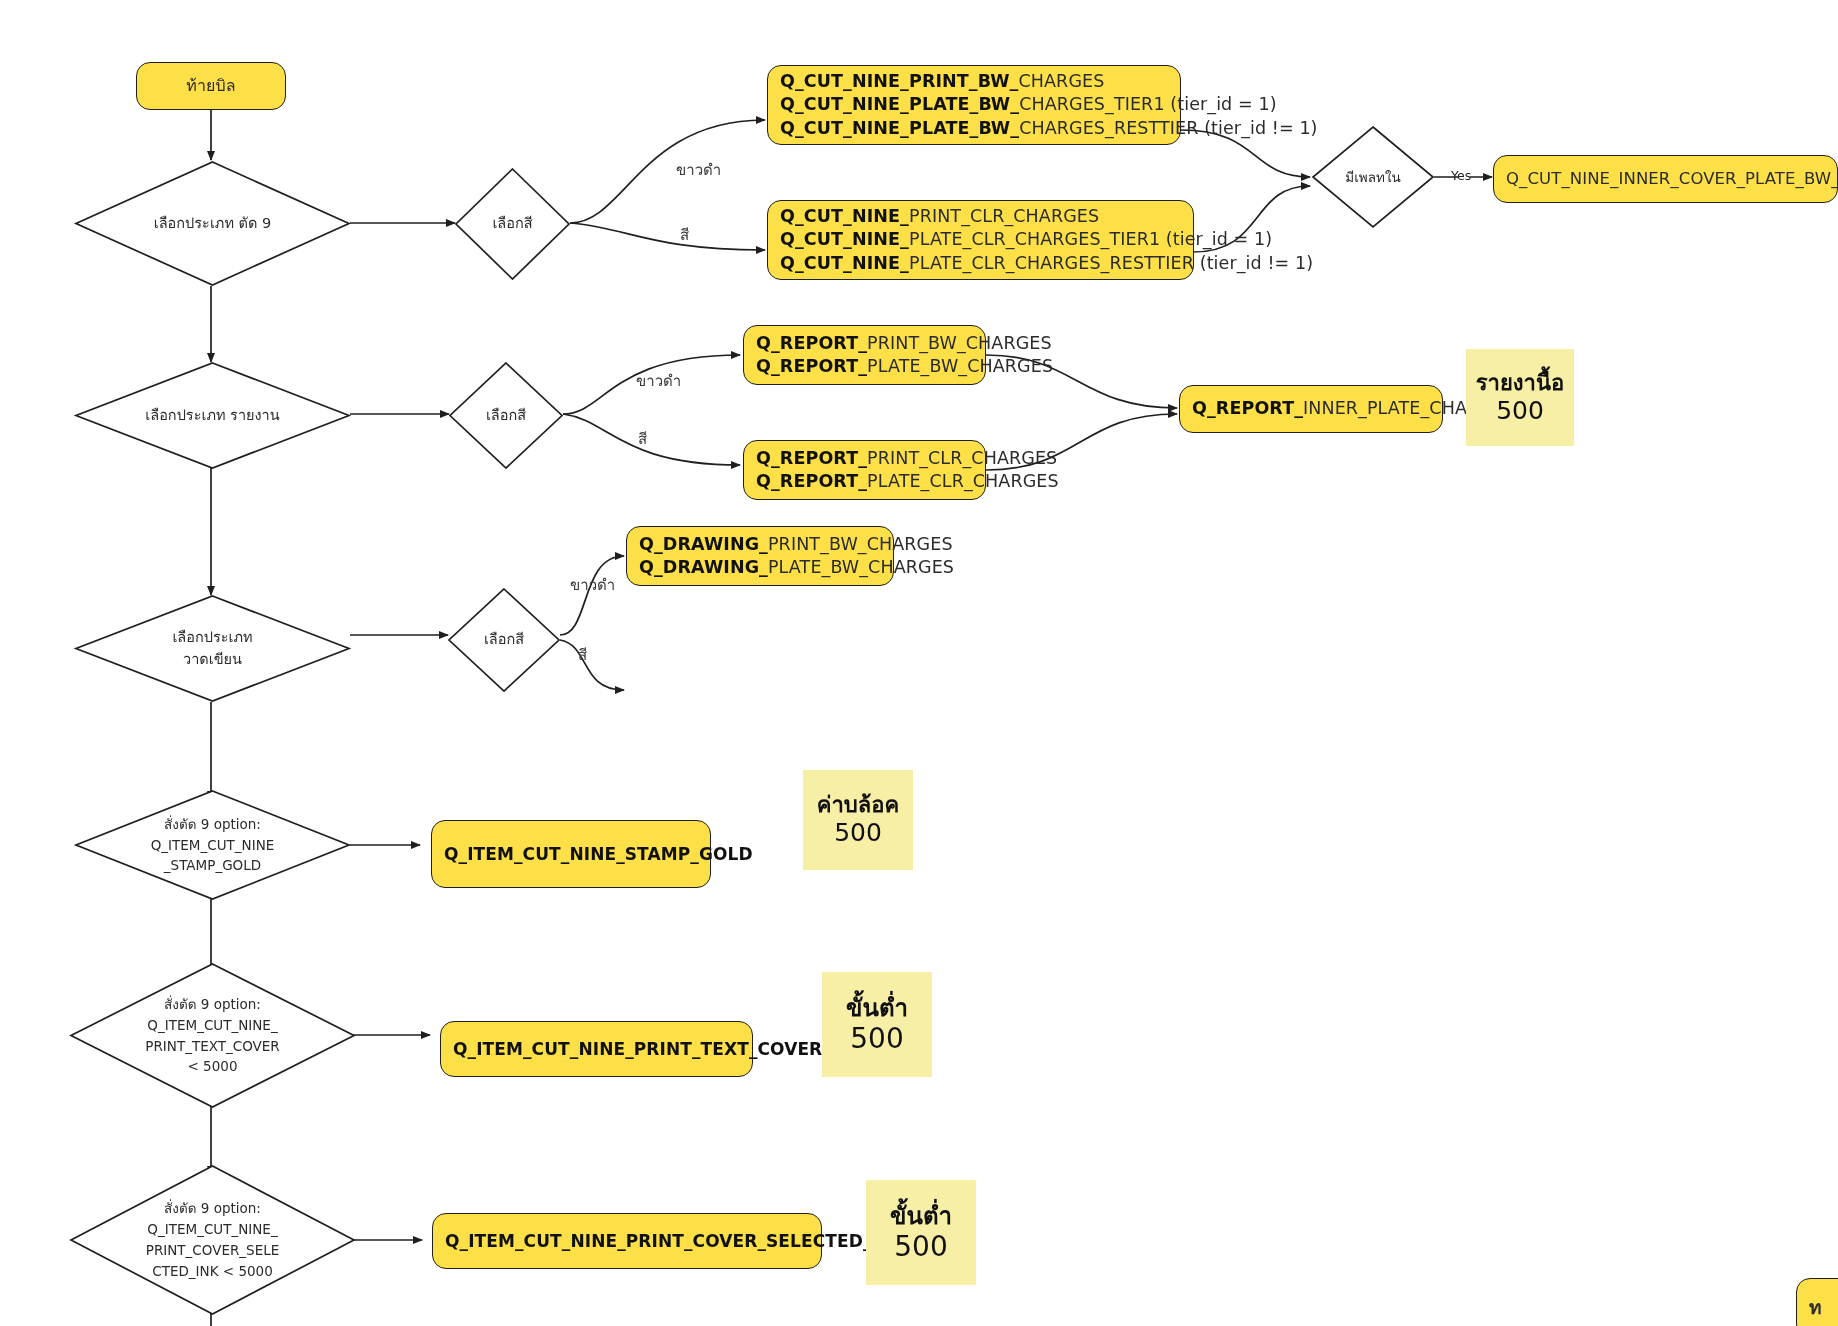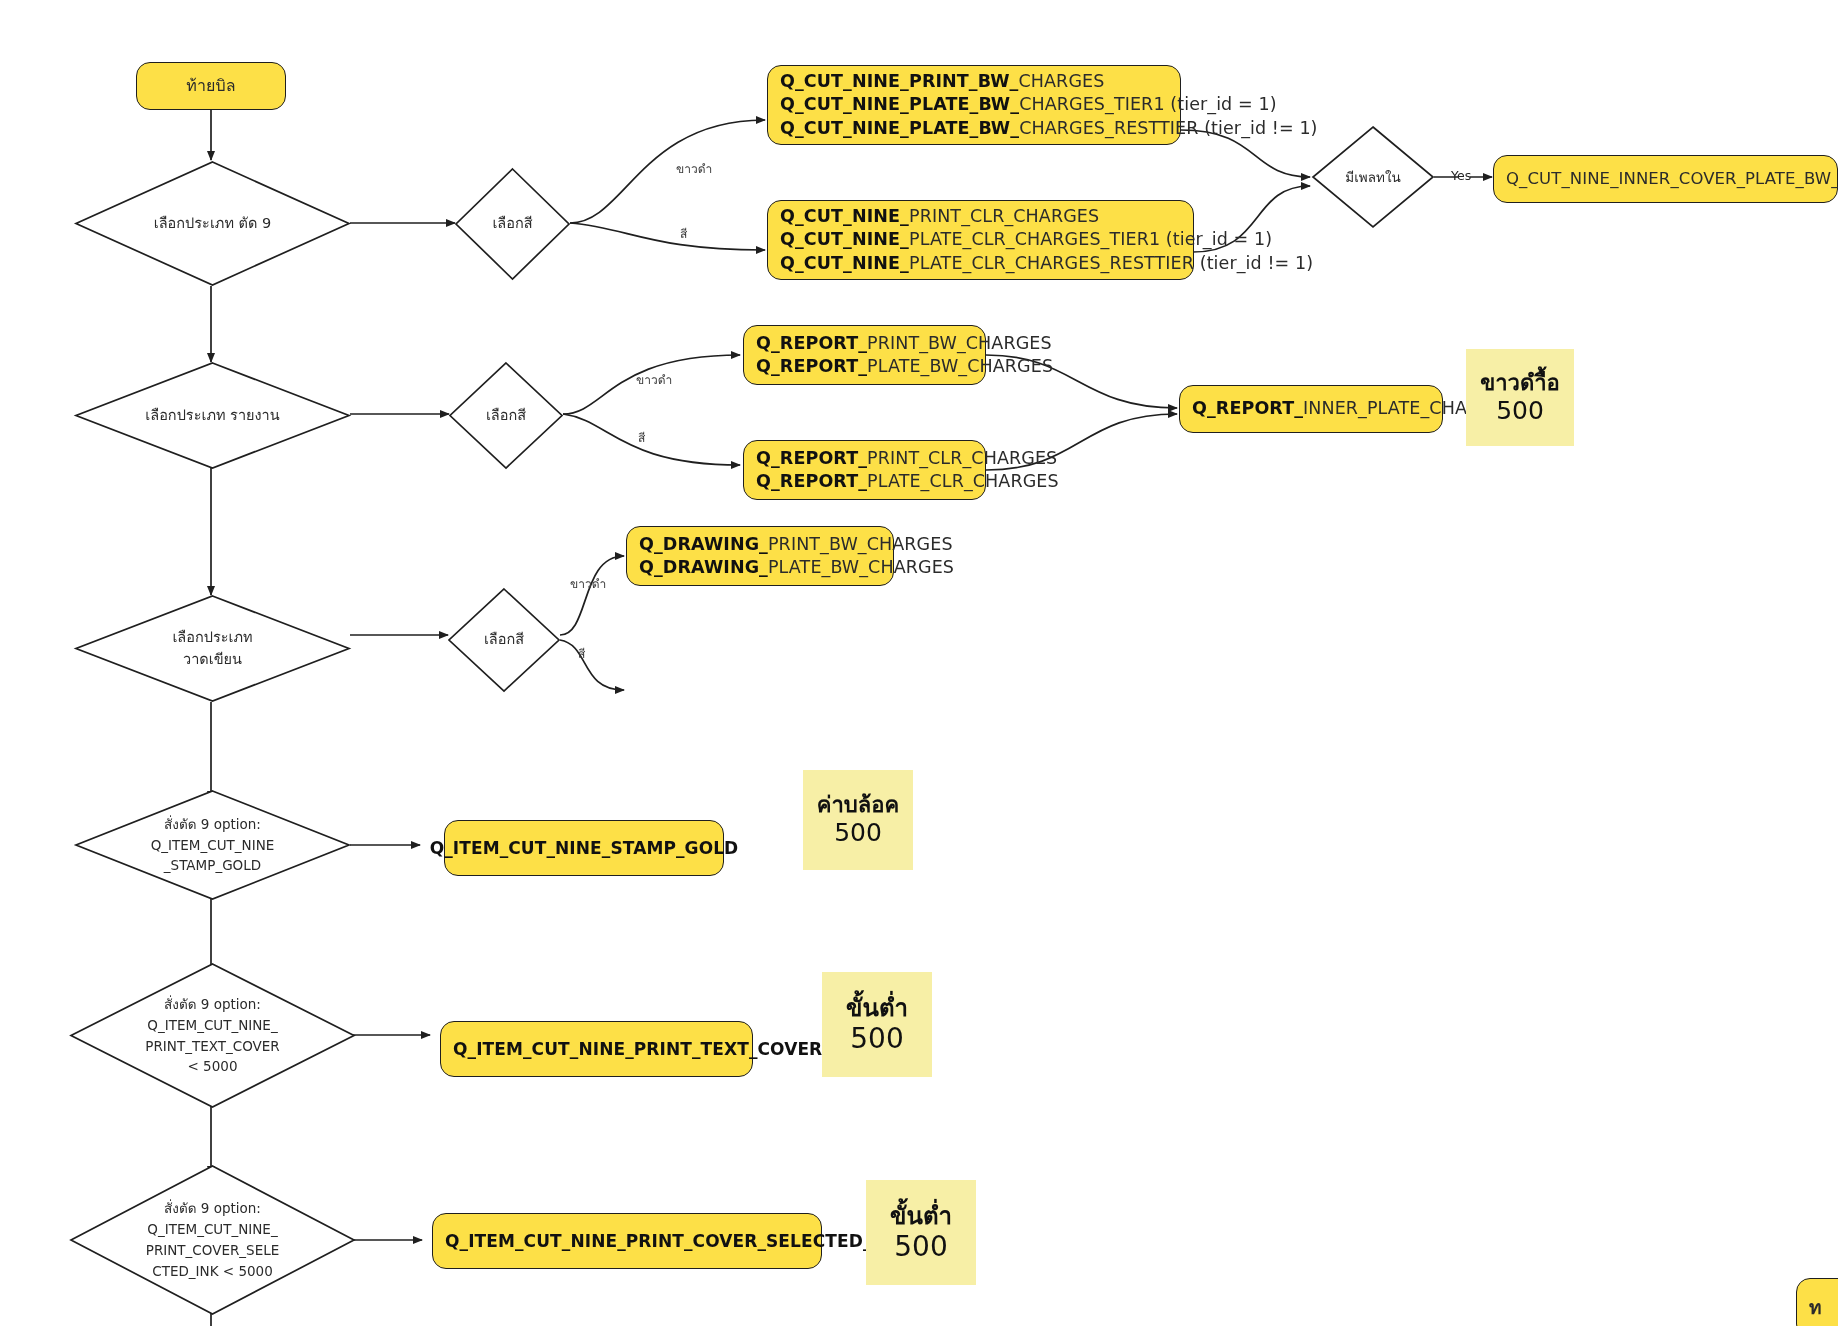--- a/index.html
+++ b/index.html
@@ -43,21 +43,21 @@
     line-height:1.18;color:#111;
   }
   .note .t1{font-weight:700;}
   .note .t2{font-weight:400;}
 
   
   .elabel{
     position:absolute;font-size:11px;color:#3a3a3a;white-space:nowrap;
     background:transparent;line-height:1;
   }
-  .elabel.tiny{font-size:12px;}
+  .elabel.tiny{font-size:15px;}
   .elabel.yes{font-size:12.5px;color:#222;}
 </style>
 </head>
 <body>
 
 <div id="canvas">
 
   <svg class="edges" viewBox="0 0 1838 1326">
     <defs>
       <marker id="ah" markerWidth="10" markerHeight="8" refX="9" refY="4" orient="auto" markerUnits="userSpaceOnUse">
@@ -186,21 +186,21 @@
   <div class="node rbox" style="left:743px;top:440px;width:243px;height:60px;">
     <div class="ln"><b>Q_REPORT_</b><span>PRINT_CLR_CHARGES</span></div>
     <div class="ln"><b>Q_REPORT_</b><span>PLATE_CLR_CHARGES</span></div>
   </div>
 
   <div class="node rbox" style="left:1179px;top:385px;width:264px;height:48px;">
     <div class="ln"><b>Q_REPORT_</b><span>INNER_PLATE_CHARGES</span></div>
   </div>
 
   <div class="node note" style="left:1466px;top:349px;width:108px;height:97px;">
-    <div class="t1" style="font-size:22px;">ขาวดำื้อ</div>
+    <div class="t1" style="font-size:22px;">รายงานื้อ</div>
     <div class="t2" style="font-size:25px;">500</div>
   </div>
 
   <div class="node diamond thai" style="left:75px;top:595px;width:275px;height:107px;">
     <svg width="275" height="107">
         <polygon points="137.5,1 274,53.5 137.5,106 1,53.5" fill="#fff" stroke="#1f1f1f" stroke-width="1.7"></polygon>
       </svg>
     <div class="dlabel">เลือกประเภท
 วาดเขียน</div>
   </div>
@@ -222,21 +222,21 @@
 
   <div class="node diamond small" style="left:75px;top:790px;width:275px;height:110px;">
     <svg width="275" height="110">
         <polygon points="137.5,1 274,55 137.5,109 1,55" fill="#fff" stroke="#1f1f1f" stroke-width="1.7"></polygon>
       </svg>
     <div class="dlabel">สั่งตัด 9 option:
 Q_ITEM_CUT_NINE
 _STAMP_GOLD</div>
   </div>
 
-  <div class="node rbox bold" style="left:444px;top:820px;width:280px;height:56px;align-items:center;">
+  <div class="node rbox bold" style="left:431px;top:820px;width:280px;height:68px;">
     <div class="ln">Q_ITEM_CUT_NINE_STAMP_GOLD</div>
   </div>
 
   <div class="node note" style="left:792px;top:770px;width:110px;height:100px;margin-left:11px;">
     <div class="t1" style="font-size:22px;">ค่าบล้อค</div>
     <div class="t2" style="font-size:25px;">500</div>
   </div>
 
   <div class="node diamond small" style="left:70px;top:963px;width:285px;height:145px;">
     <svg width="285" height="145">

